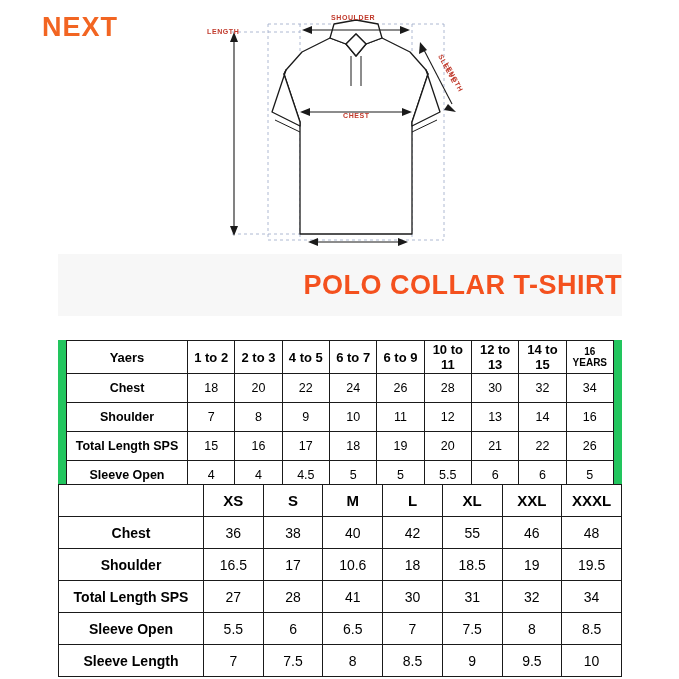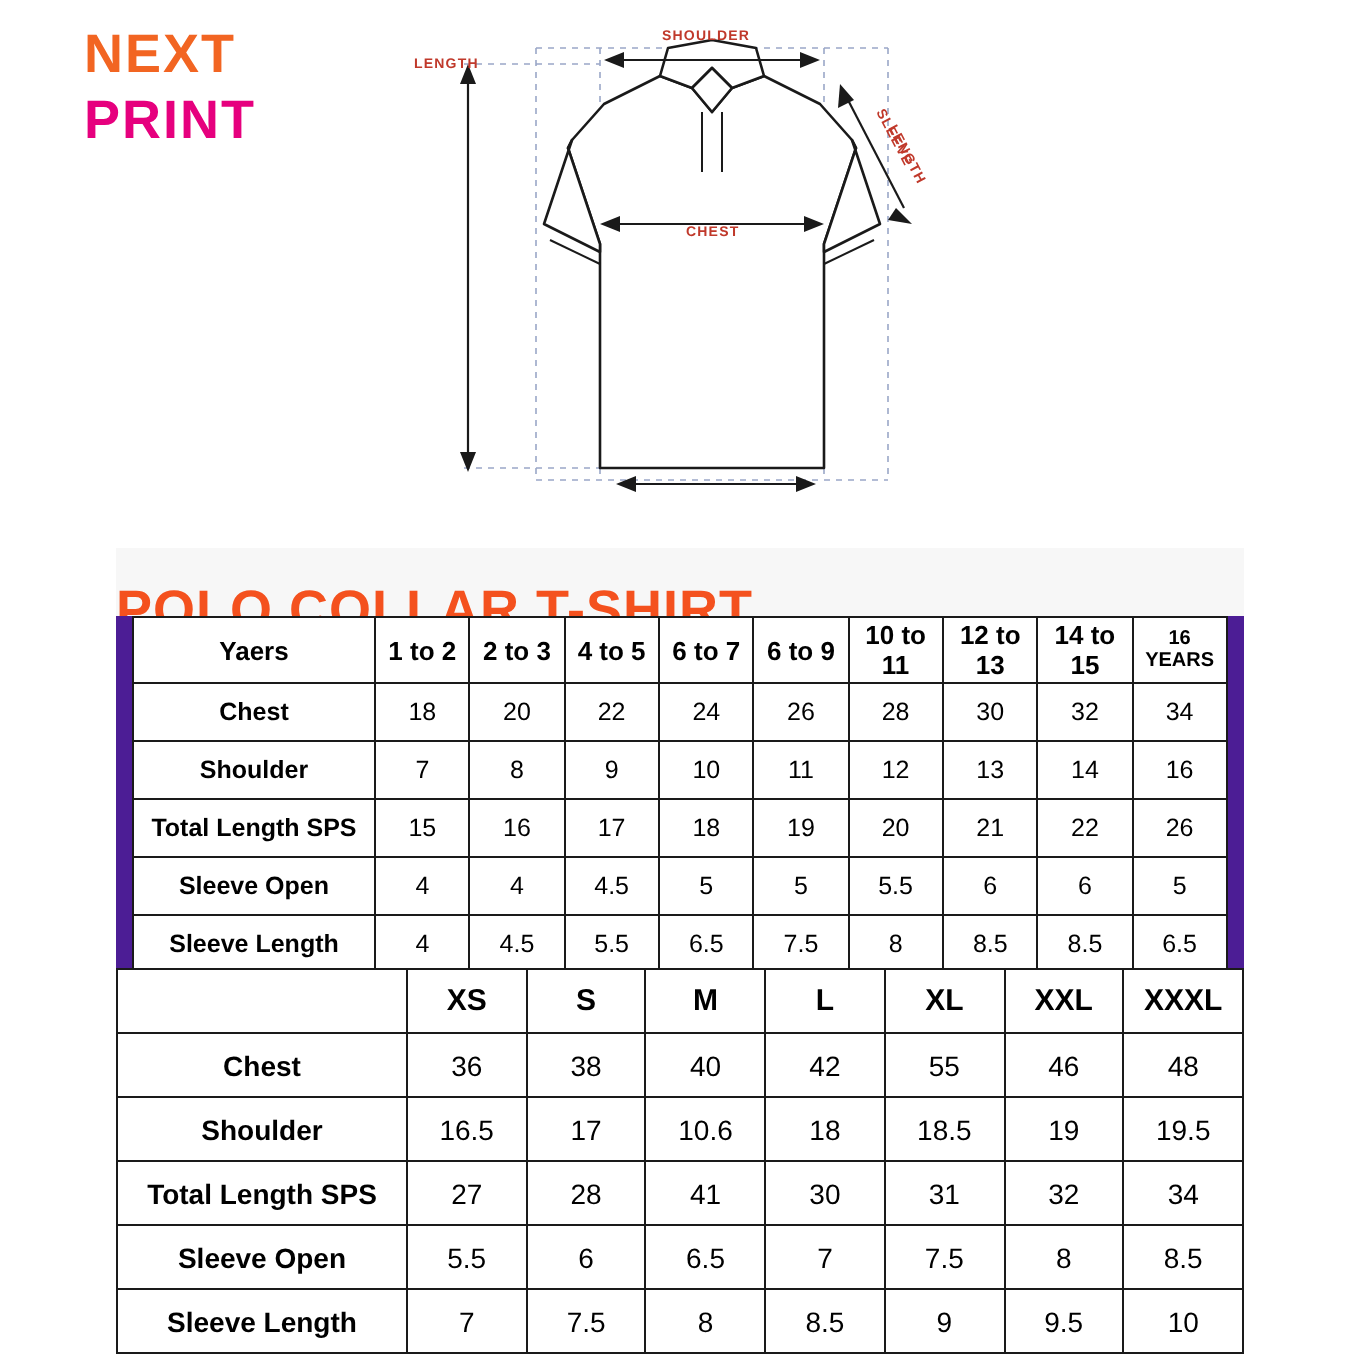--- a/index.html
+++ b/index.html
@@ -53,44 +53,44 @@
     width: 679px;
     height: 258px;
   }
   .diagram svg {
     display: block;
   }
 
   
   .title-band {
     position: absolute;
-    top: 274px;
+    top: 254px;
     left: 58px;
     width: 564px;
     height: 62px;
     background: #f7f7f7;
     display: flex;
     align-items: center;
-    justify-content: flex-start;
+    justify-content: flex-end;
   }
   .title-band .title {
     color: #f4511e;
     font-size: 27px;
     font-weight: bold;
     letter-spacing: 0.5px;
     font-family: "Liberation Sans", sans-serif;
   }
 
   
   .table-wrap-1 {
     position: absolute;
-    top: 308px;
+    top: 340px;
     left: 58px;
     width: 564px;
-    background: #4c1d95;
+    background: #22c55e;
     padding-bottom: 8px;
     box-sizing: border-box;
   }
   table {
     border-collapse: collapse;
     width: 100%;
     background: #ffffff;
   }
   .t1 {
     width: 548px;
@@ -158,21 +158,20 @@
     letter-spacing: 0.6px;
   }
 </style>
 </head>
 <body>
 
 <div class="page">
 
   <div class="logo">
     <div class="logo-next">NEXT</div>
-    <div class="logo-print">PRINT</div>
   </div>
 
   <div class="diagram">
     <svg width="679" height="258" viewBox="0 0 679 258" xmlns="http://www.w3.org/2000/svg">
 
       <g stroke="#9aa7c7" stroke-width="0.8" stroke-dasharray="3,3" fill="none">
         <line x1="268" y1="24" x2="268" y2="240"></line>
         <line x1="444" y1="24" x2="444" y2="240"></line>
         <line x1="268" y1="24" x2="444" y2="24"></line>
         <line x1="268" y1="240" x2="444" y2="240"></line>

